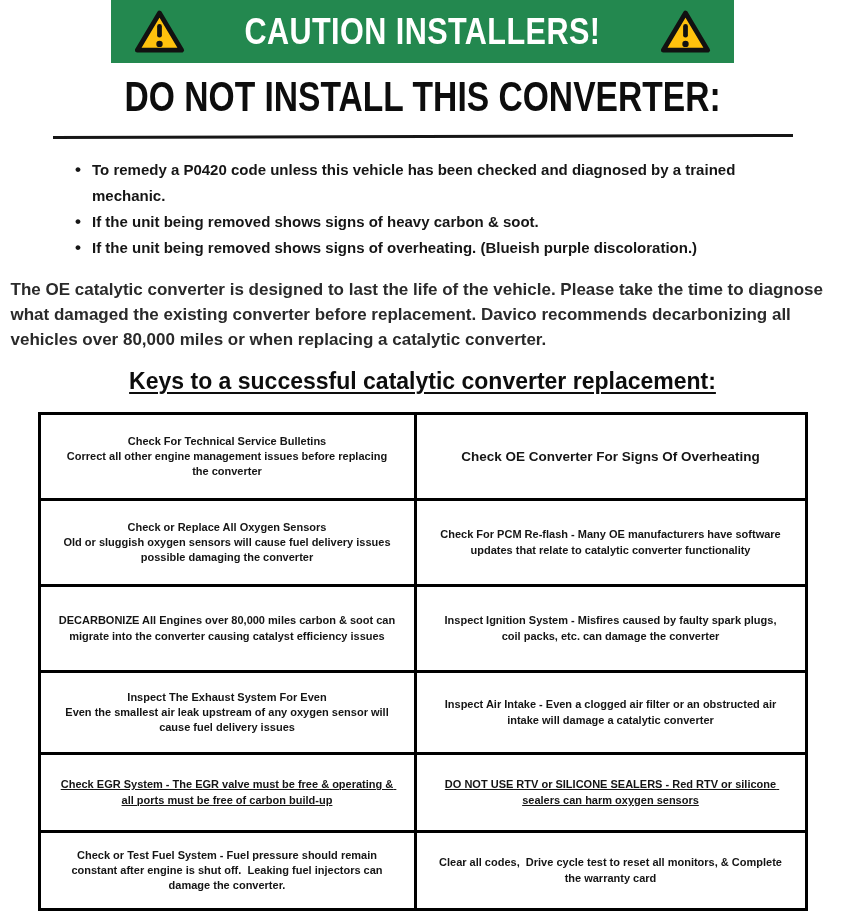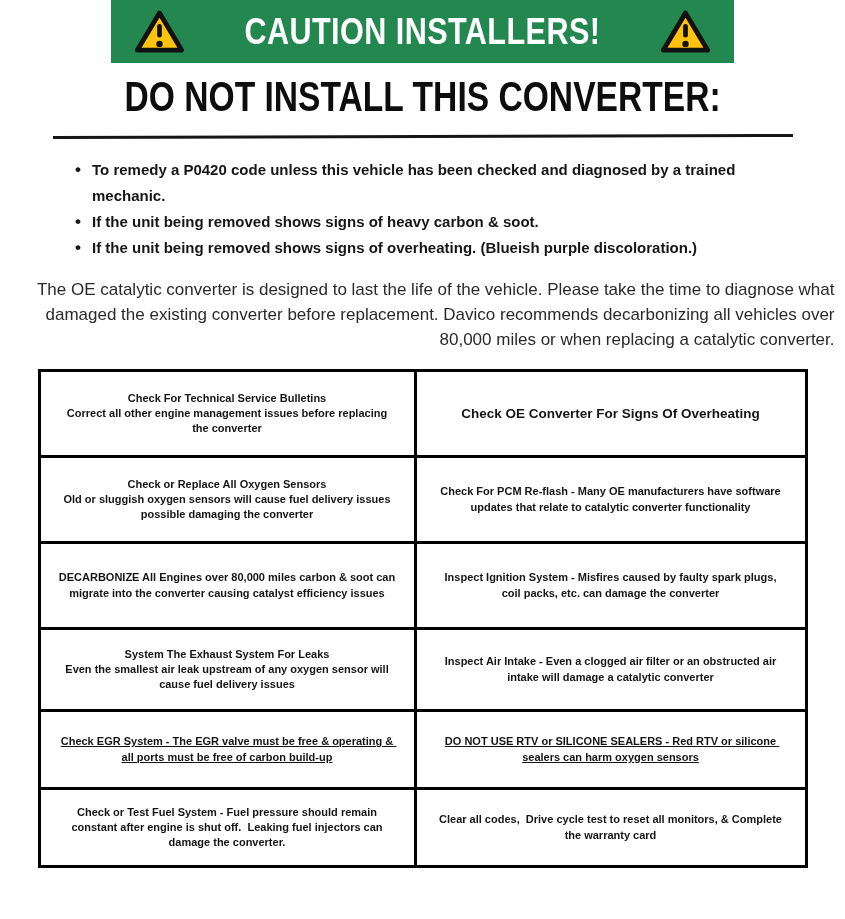--- a/index.html
+++ b/index.html
@@ -75,23 +75,23 @@
     position: absolute;
     left: -17px;
     top: 0;
     font-size: 17px;
   }
 
   
   p.intro {
     margin: 16px auto 0;
     width: 824px;
-    text-align: right;
+    text-align: left;
     font-size: 17px;
-    font-weight: 400;
+    font-weight: 700;
     line-height: 25px;
     color: #2a2a2a;
   }
 
   
   h2.keys {
     margin: 16px 0 0;
     text-align: center;
     font-size: 23px;
     font-weight: bold;
@@ -166,20 +166,23 @@
     <li>
       <span>If the unit being removed shows signs of heavy carbon &amp; soot.</span>
     </li>
     <li>
       <span>If the unit being removed shows signs of overheating. (Blueish purple discoloration.)</span>
     </li>
   </ul>
 
   <p class="intro">The OE catalytic converter is designed to last the life of the vehicle. Please take the time to diagnose what damaged the existing converter before replacement. Davico recommends decarbonizing all vehicles over 80,000 miles or when replacing a catalytic converter.</p>
 
+  <h2 class="keys">
+    <span>Keys to a successful catalytic converter replacement:</span>
+  </h2>
 
   <table class="tips">
     <tbody>
       <tr class="r1">
         <td class="col-left">
           <div class="cell-title">Check For Technical Service Bulletins</div>
           <div class="cell-body">Correct all other engine management issues before replacing the converter</div>
         </td>
         <td class="col-right emphasis">
           <div class="cell-body">Check OE Converter For Signs Of Overheating</div>
@@ -197,21 +200,21 @@
       <tr class="r3">
         <td class="col-left">
           <div class="cell-body">DECARBONIZE All Engines over 80,000 miles carbon &amp; soot can migrate into the converter causing catalyst efficiency issues</div>
         </td>
         <td class="col-right">
           <div class="cell-body">Inspect Ignition System - Misfires caused by faulty spark plugs, coil packs, etc. can damage the converter</div>
         </td>
       </tr>
       <tr class="r4">
         <td class="col-left">
-          <div class="cell-title">System The Exhaust System For Leaks</div>
+          <div class="cell-title">Inspect The Exhaust System For Even</div>
           <div class="cell-body">Even the smallest air leak upstream of any oxygen sensor will cause fuel delivery issues</div>
         </td>
         <td class="col-right">
           <div class="cell-body">Inspect Air Intake - Even a clogged air filter or an obstructed air intake will damage a catalytic converter</div>
         </td>
       </tr>
       <tr class="r5">
         <td class="col-left">
           <div class="cell-body">Check EGR System - The EGR valve must be free &amp; operating &amp; all ports must be free of carbon build-up</div>
         </td>

